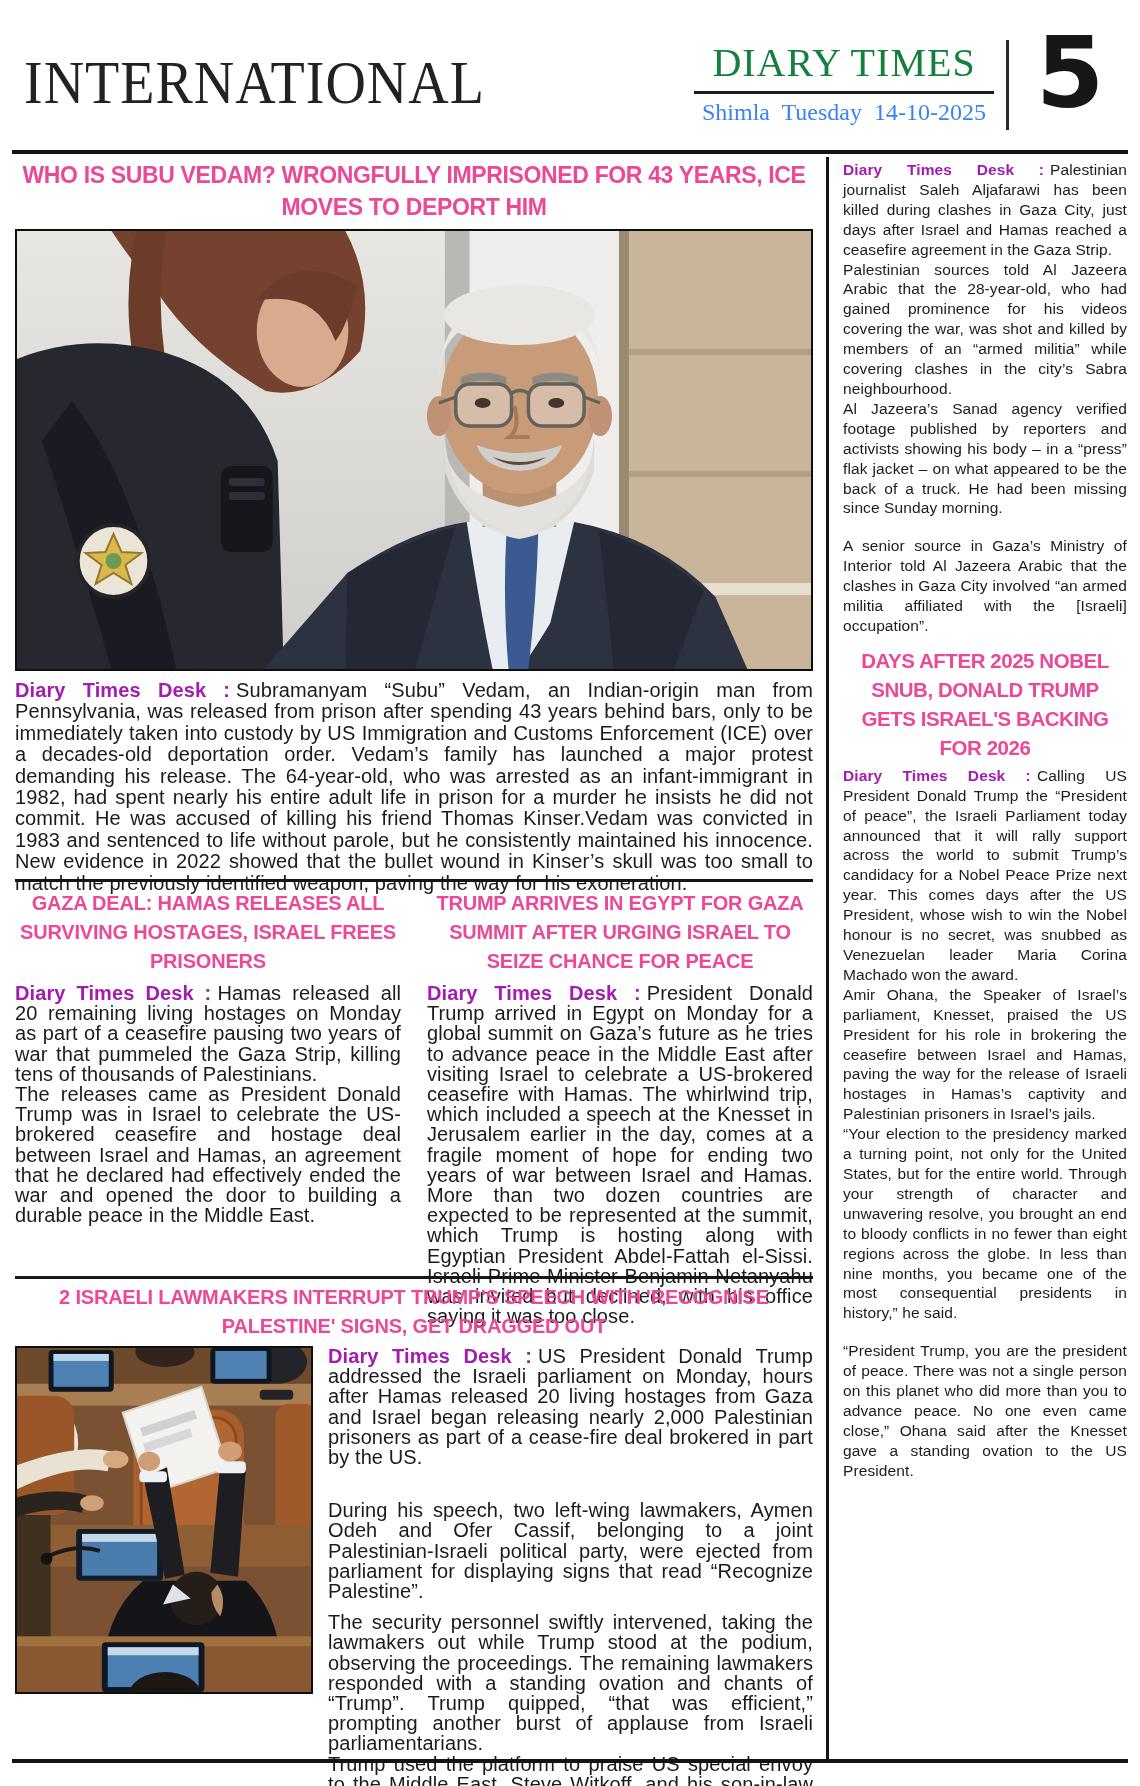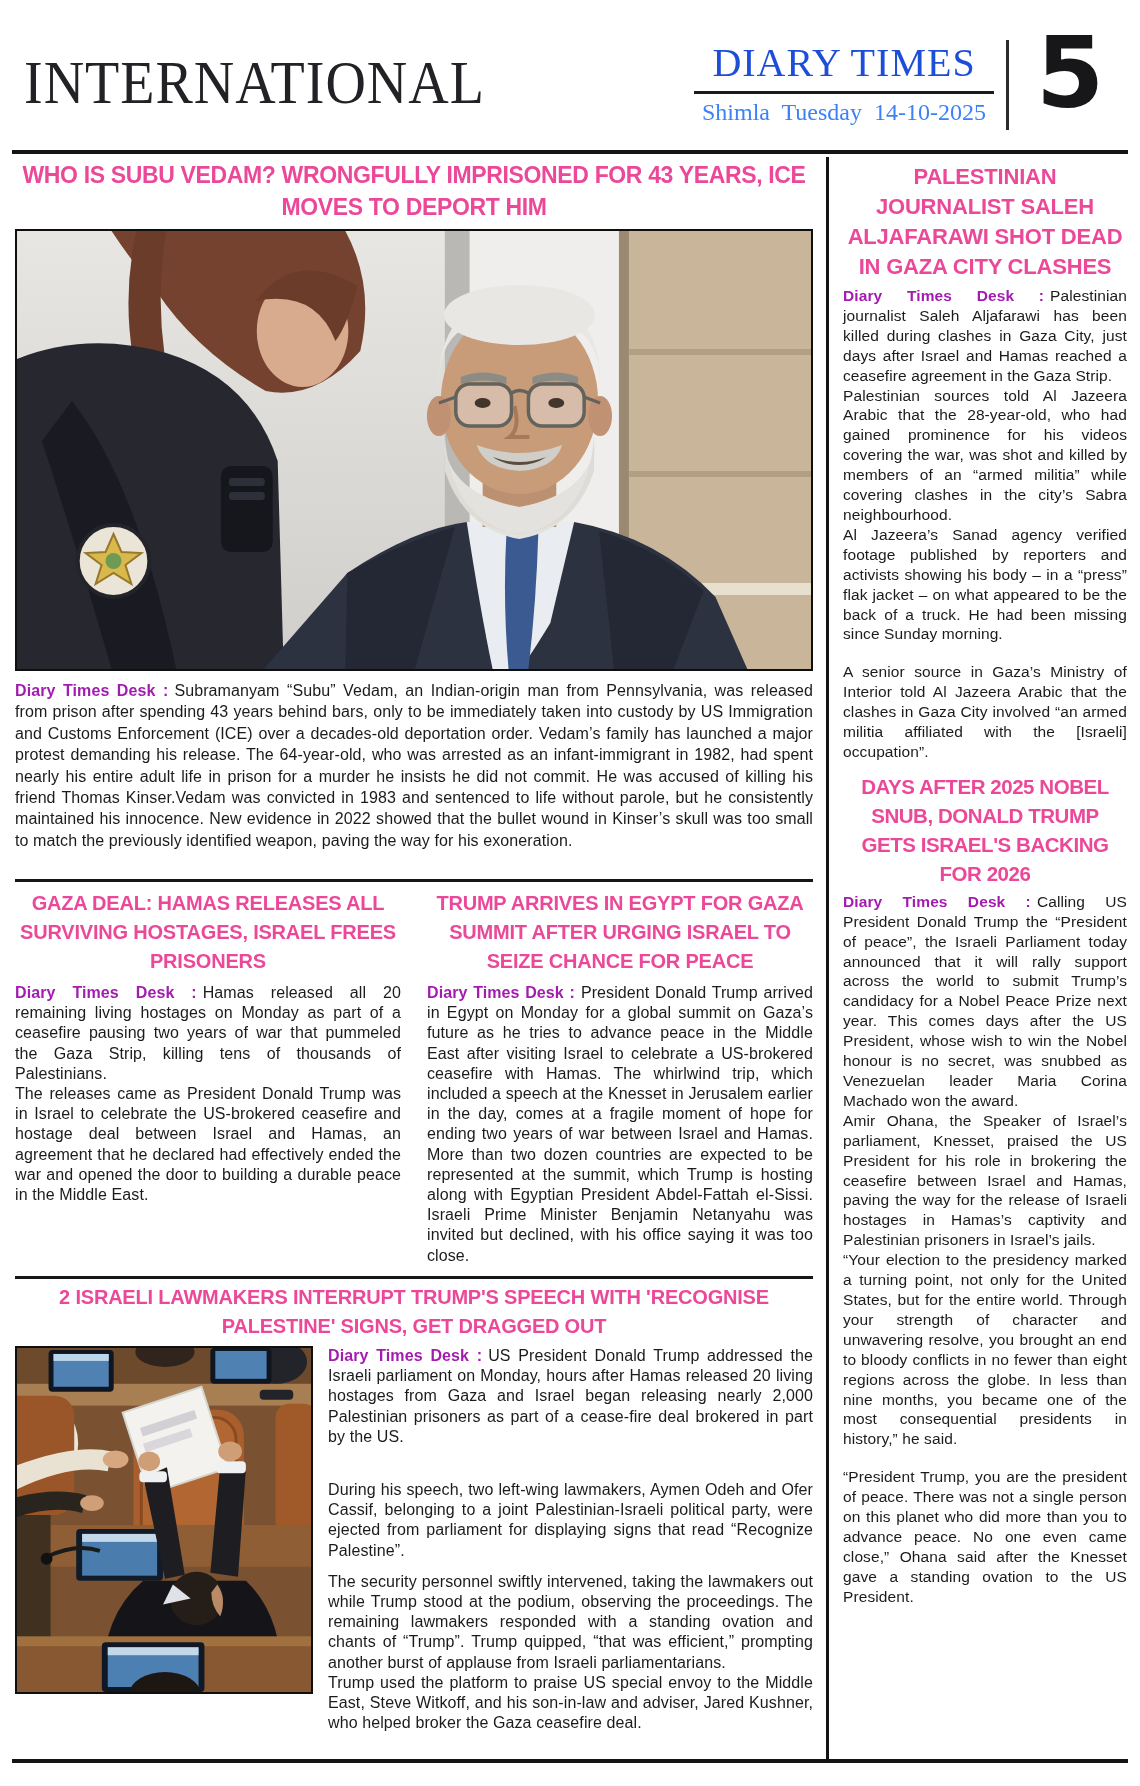--- a/index.html
+++ b/index.html
@@ -5,39 +5,39 @@
   html,body{margin:0;padding:0;background:#9a9a9a;}
   #page{position:relative;width:1140px;height:1786px;background:#ffffff;margin:0 auto;
         font-family:"Liberation Sans","DejaVu Sans",sans-serif;color:#1c1c1c;overflow:hidden;}
 
   
   .section-title{position:absolute;left:24px;top:50px;
         font-family:"Liberation Serif","DejaVu Serif",serif;font-size:56px;line-height:1.1;
         letter-spacing:1px;color:#222226;transform:scaleY(1.08);transform-origin:left top;}
   .paper-block{position:absolute;left:690px;top:42px;width:308px;text-align:center;}
   .paper-name{font-family:"Liberation Serif","DejaVu Serif",serif;font-size:40px;line-height:1.05;
-        letter-spacing:1px;color:#1d4ed8;}
+        letter-spacing:1px;color:#15803d;}
   .paper-line{height:3px;background:#1b1b1b;margin:7px 4px 5px;}
   .dateline{font-family:"Liberation Serif","DejaVu Serif",serif;font-size:24px;color:#3b82f6;white-space:pre;}
   .mast-vrule{position:absolute;left:1006px;top:40px;width:3px;height:90px;background:#2b2b2e;}
   .page-num{position:absolute;left:1036px;top:22px;font-family:"DejaVu Sans","Liberation Sans",sans-serif;
         font-weight:700;font-size:98px;line-height:1.05;color:#17171a;}
 
   .top-rule{position:absolute;left:12px;right:12px;top:150px;height:4px;background:#141414;}
   .bottom-rule{position:absolute;left:12px;right:12px;top:1759px;height:4px;background:#141414;}
   .col-divider{position:absolute;left:826px;top:157px;width:3px;height:1602px;background:#141414;}
 
   
   h1,h2{font-weight:700;color:#ec4899;text-align:center;}
   h1{margin:3px 0 6px;font-size:23px;line-height:32px;letter-spacing:-0.35px;}
   h2.mid{margin:3px 0 7px;font-size:20px;line-height:29px;letter-spacing:-0.2px;}
   h2.wide{margin:3px 0 5px;font-size:20px;line-height:29px;letter-spacing:-0.2px;}
   h2.rc{margin:2px 0 4px;font-size:22px;line-height:30px;letter-spacing:-0.2px;}
   h2.rc2{margin:10px 0 4px;font-size:20.5px;line-height:29px;letter-spacing:-0.45px;}
-  .body{margin:0;font-size:16px;line-height:21.4px;text-align:justify;letter-spacing:0.1px;color:#1b1b1b;}
+  .body{margin:0;font-size:20px;line-height:21.4px;text-align:justify;letter-spacing:0.1px;color:#1b1b1b;}
   .desk{font-weight:700;margin-right:6px;color:#a21caf;}
 
   
   #article1{position:absolute;left:15px;top:156px;width:798px;}
   .photo{border:2px solid #0f0f0f;overflow:hidden;background:#ccc;}
   .photo svg{display:block;width:100%;height:100%;}
   .photo1{height:438px;margin-top:2px;}
   .a1body{margin-top:9px;}
 
   #midrow{position:absolute;left:15px;top:879px;width:798px;}
@@ -214,21 +214,20 @@
         <p class="body gap-sm">The security personnel swiftly intervened, taking the lawmakers out while Trump stood at the podium, observing the proceedings. The remaining lawmakers responded with a standing ovation and chants of “Trump”. Trump quipped, “that was efficient,” prompting another burst of applause from Israeli parliamentarians.</p>
         <p class="body">Trump used the platform to praise US special envoy to the Middle East, Steve Witkoff, and his son-in-law and adviser, Jared Kushner, who helped broker the Gaza ceasefire deal.</p>
       </div>
     </div>
   </section>
 
   <div class="col-divider"></div>
 
   <aside id="rightcol">
     <section>
-      <h2 class="rc">PALESTINIAN JOURNALIST SALEH ALJAFARAWI SHOT DEAD IN GAZA CITY CLASHES</h2>
       <p class="body"><b class="desk">Diary Times Desk :</b><span>Palestinian journalist Saleh Aljafarawi has been killed during clashes in Gaza City, just days after Israel and Hamas reached a ceasefire agreement in the Gaza Strip.</span></p>
       <p class="body">Palestinian sources told Al Jazeera Arabic that the 28-year-old, who had gained prominence for his videos covering the war, was shot and killed by members of an “armed militia” while covering clashes in the city’s Sabra neighbourhood.</p>
       <p class="body">Al Jazeera’s Sanad agency verified footage published by reporters and activists showing his body – in a “press” flak jacket – on what appeared to be the back of a truck. He had been missing since Sunday morning.</p>
       <p class="body gap">A senior source in Gaza’s Ministry of Interior told Al Jazeera Arabic that the clashes in Gaza City involved “an armed militia affiliated with the [Israeli] occupation”.</p>
     </section>
     <section>
       <h2 class="rc rc2">DAYS AFTER 2025 NOBEL SNUB, DONALD TRUMP GETS ISRAEL'S BACKING FOR 2026</h2>
       <p class="body"><b class="desk">Diary Times Desk :</b><span>Calling US President Donald Trump the “President of peace”, the Israeli Parliament today announced that it will rally support across the world to submit Trump’s candidacy for a Nobel Peace Prize next year. This comes days after the US President, whose wish to win the Nobel honour is no secret, was snubbed as Venezuelan leader Maria Corina Machado won the award.</span></p>
       <p class="body">Amir Ohana, the Speaker of Israel’s parliament, Knesset, praised the US President for his role in brokering the ceasefire between Israel and Hamas, paving the way for the release of Israeli hostages in Hamas’s captivity and Palestinian prisoners in Israel’s jails.</p>
       <p class="body">“Your election to the presidency marked a turning point, not only for the United States, but for the entire world. Through your strength of character and unwavering resolve, you brought an end to bloody conflicts in no fewer than eight regions across the globe. In less than nine months, you became one of the most consequential presidents in history,” he said.</p>

